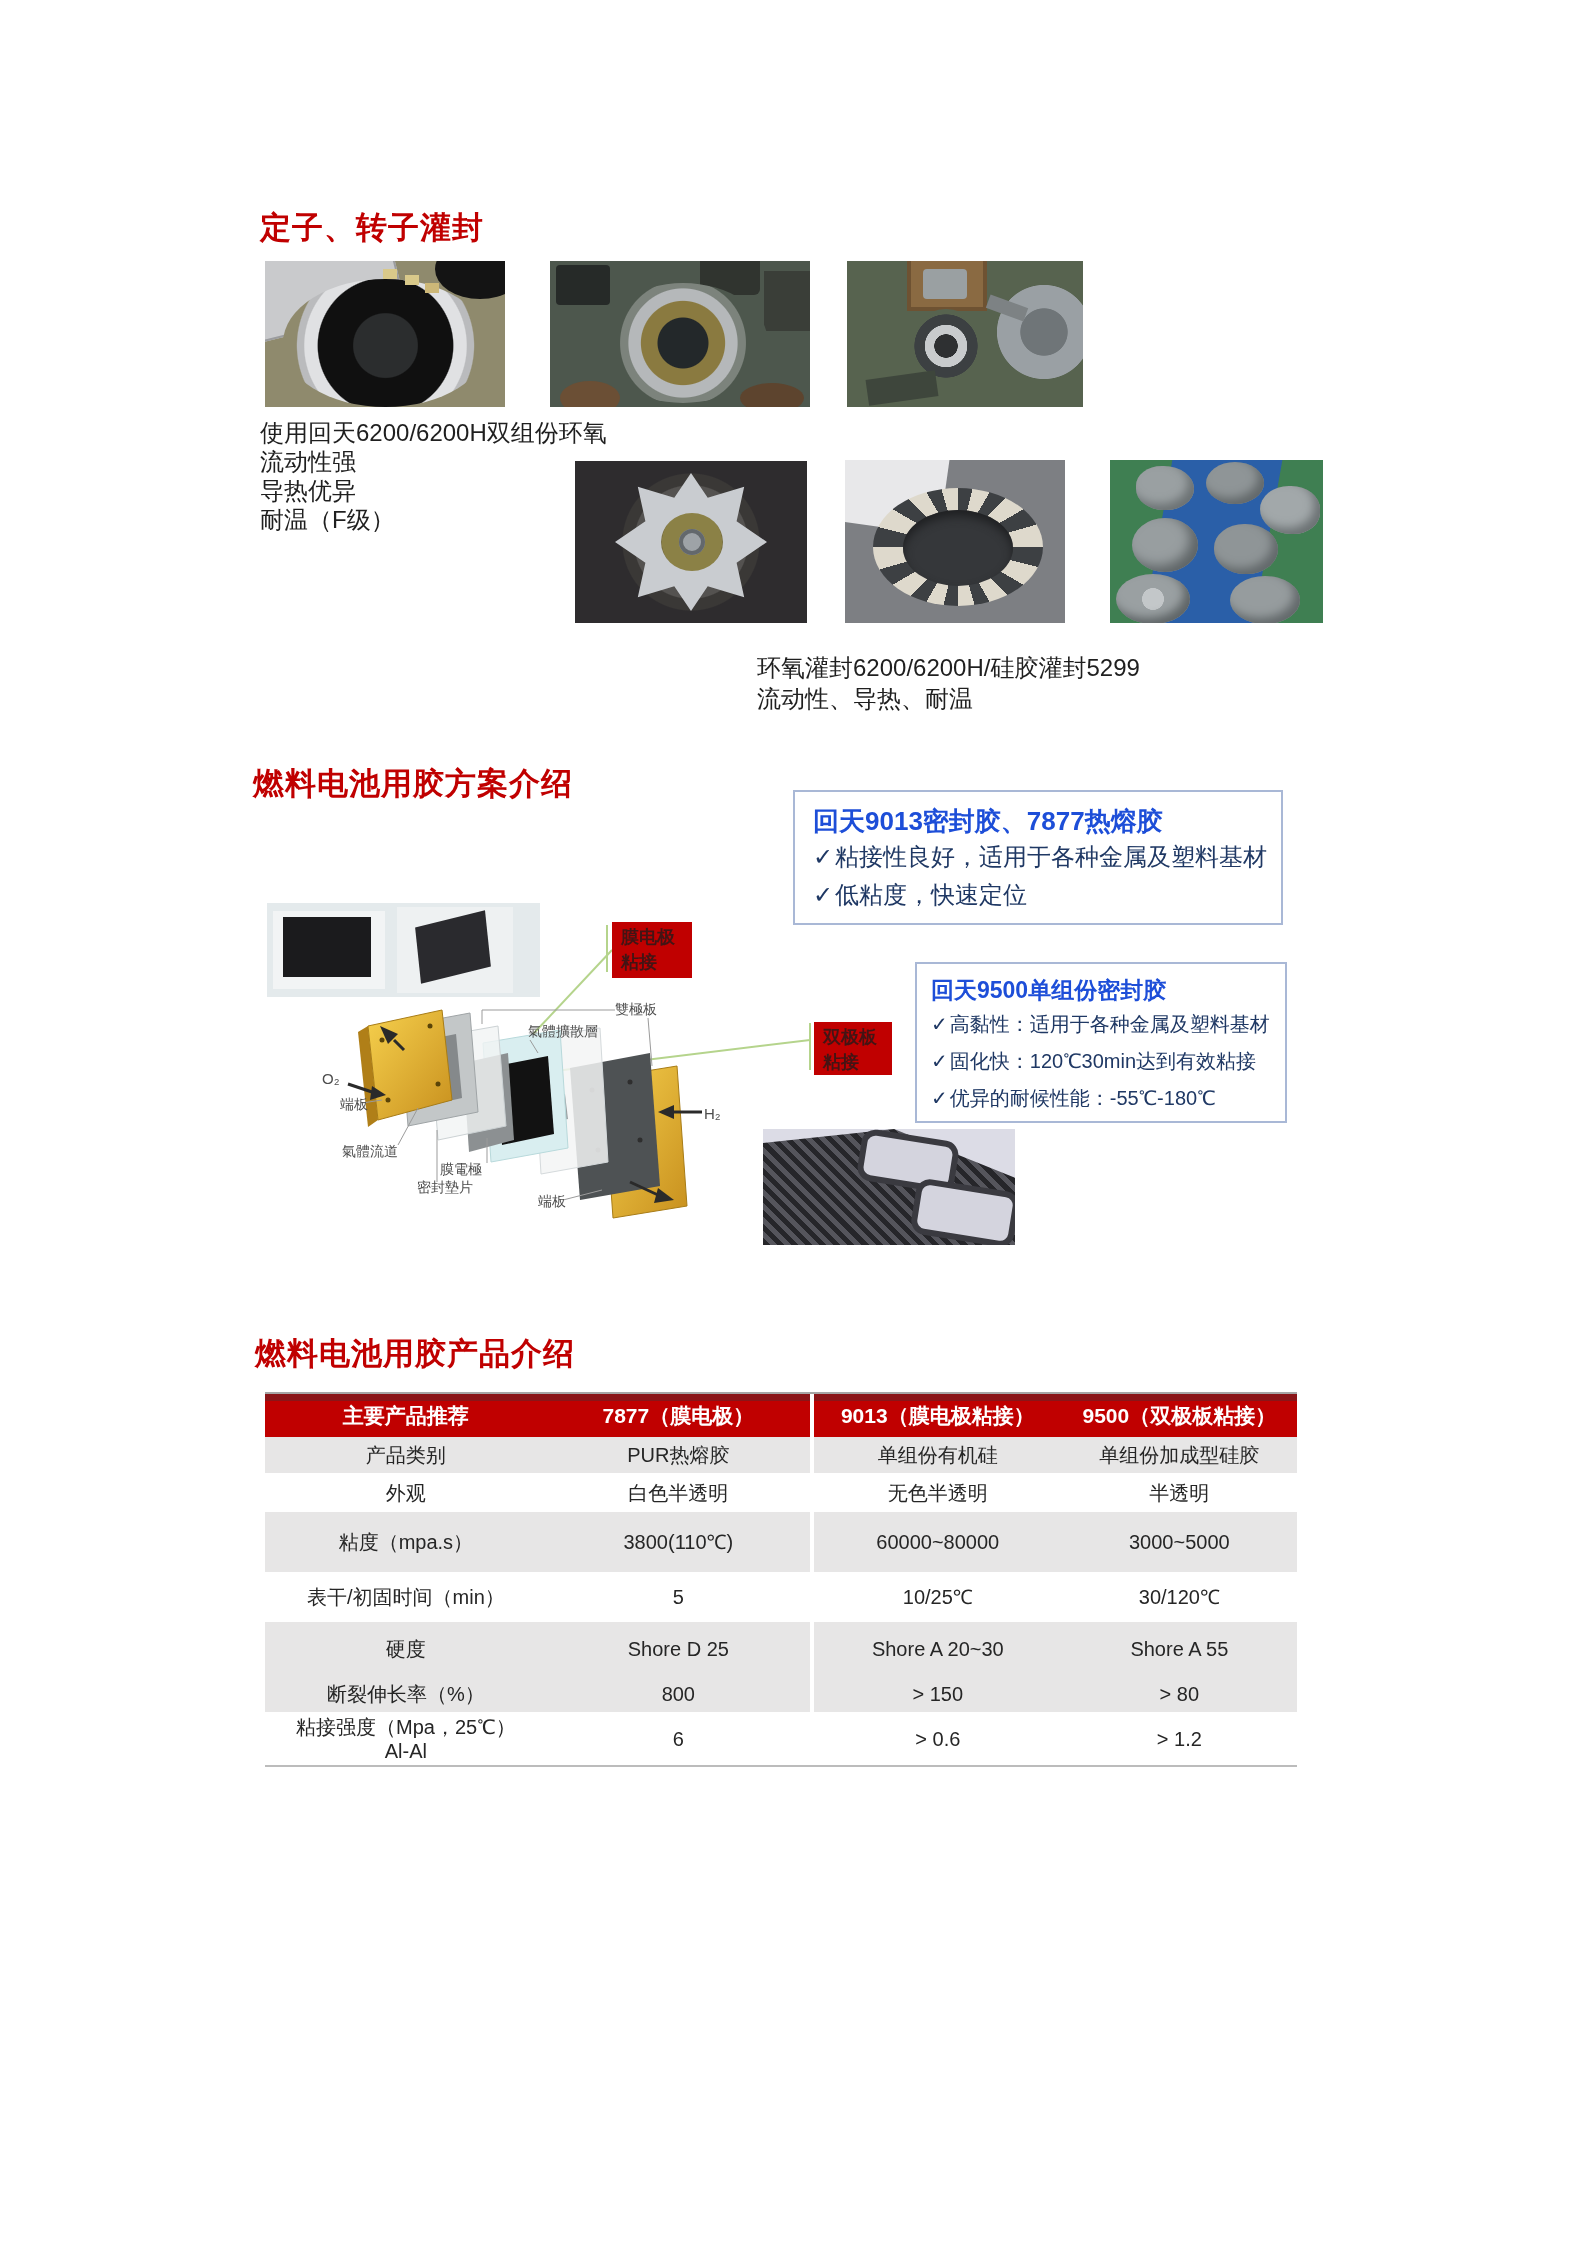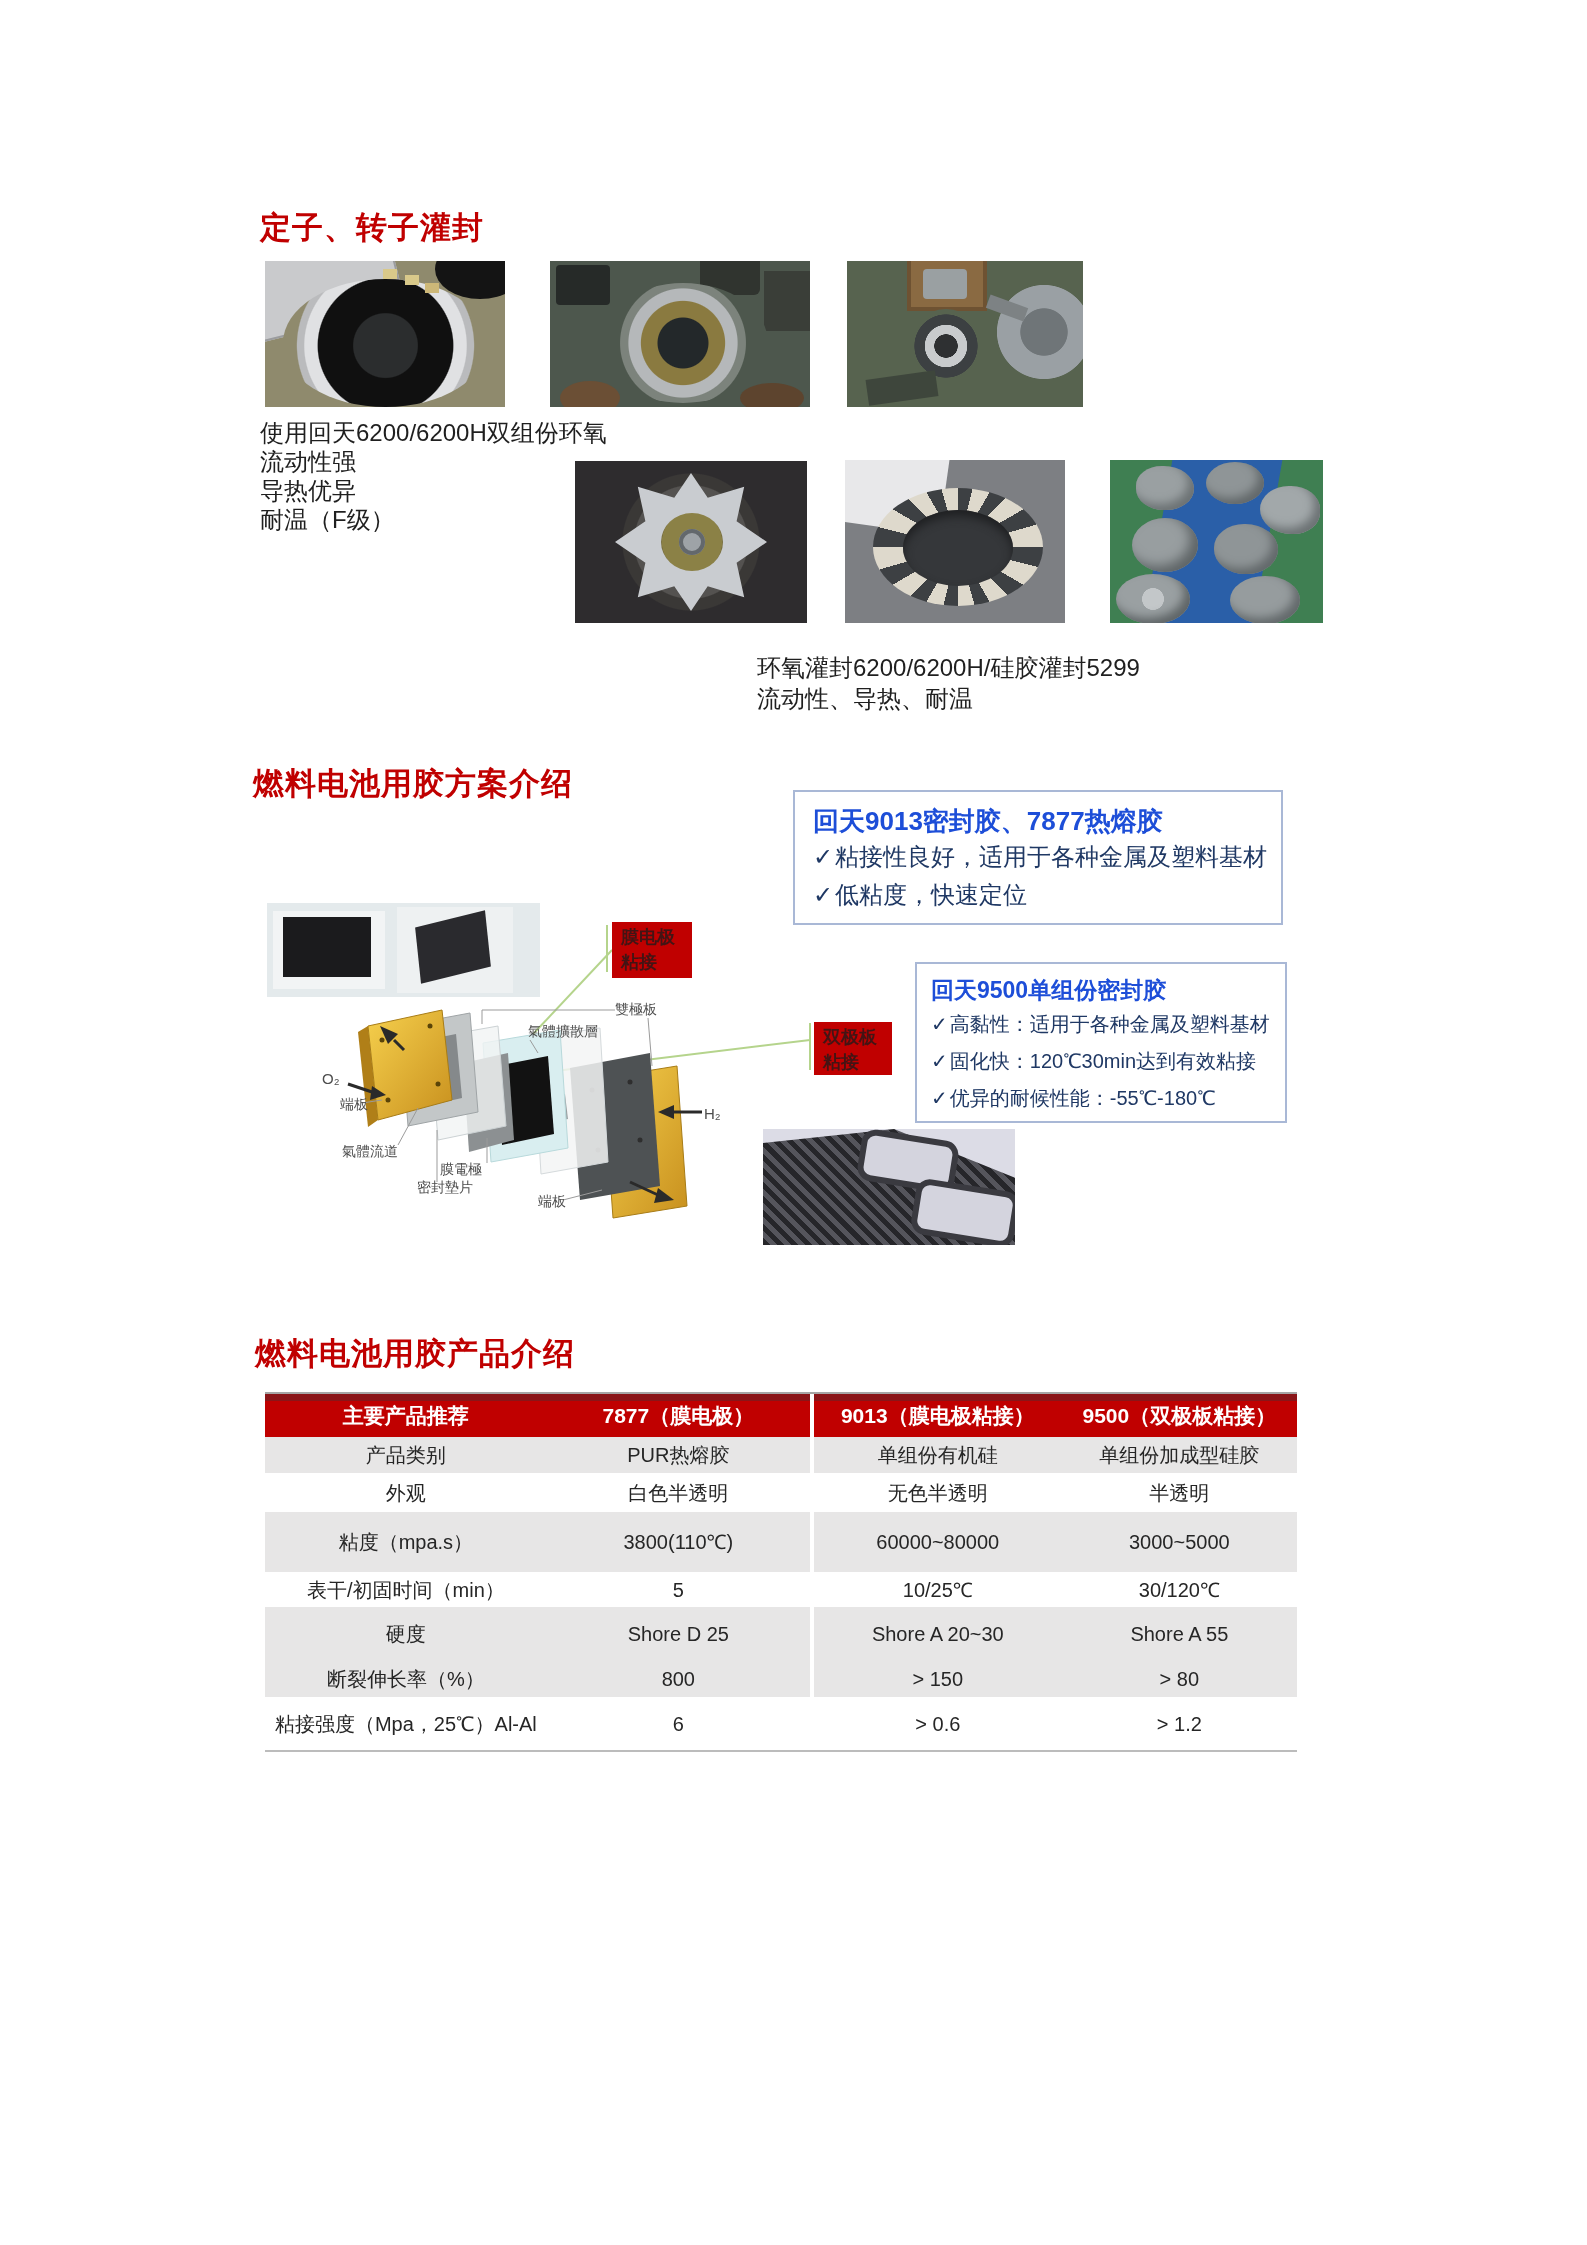--- a/index.html
+++ b/index.html
@@ -219,40 +219,40 @@
       <div class="c c2">白色半透明</div>
       <div class="c c3">无色半透明</div>
       <div class="c c4">半透明</div>
     </div>
     <div class="trow" style="height:60px;">
       <div class="c c1 rg">粘度（mpa.s）</div>
       <div class="c c2 rg">3800(110℃)</div>
       <div class="c c3 rg">60000~80000</div>
       <div class="c c4 rg">3000~5000</div>
     </div>
-    <div class="trow" style="height:35px;">
+    <div class="trow" style="height:50px;">
       <div class="c c1">表干/初固时间（min）</div>
       <div class="c c2">5</div>
       <div class="c c3">10/25℃</div>
       <div class="c c4">30/120℃</div>
     </div>
     <div class="trow" style="height:53px;">
       <div class="c c1 rg">硬度</div>
       <div class="c c2 rg">Shore D 25</div>
       <div class="c c3 rg">Shore A 20~30</div>
       <div class="c c4 rg">Shore A 55</div>
     </div>
     <div class="trow" style="height:37px;">
       <div class="c c1 rg">断裂伸长率（%）</div>
       <div class="c c2 rg">800</div>
       <div class="c c3 rg">&gt; 150</div>
       <div class="c c4 rg">&gt; 80</div>
     </div>
     <div class="trow" style="height:53px;">
-      <div class="c c1" style="justify-content:center;">
+      <div class="c c1" style="flex-direction:column;justify-content:center;">
         <div class="sub">粘接强度（Mpa，25℃）</div>
         <div class="sub">Al-Al</div>
       </div>
       <div class="c c2">6</div>
       <div class="c c3">&gt; 0.6</div>
       <div class="c c4">&gt; 1.2</div>
     </div>
   </div>
 
 </div>

